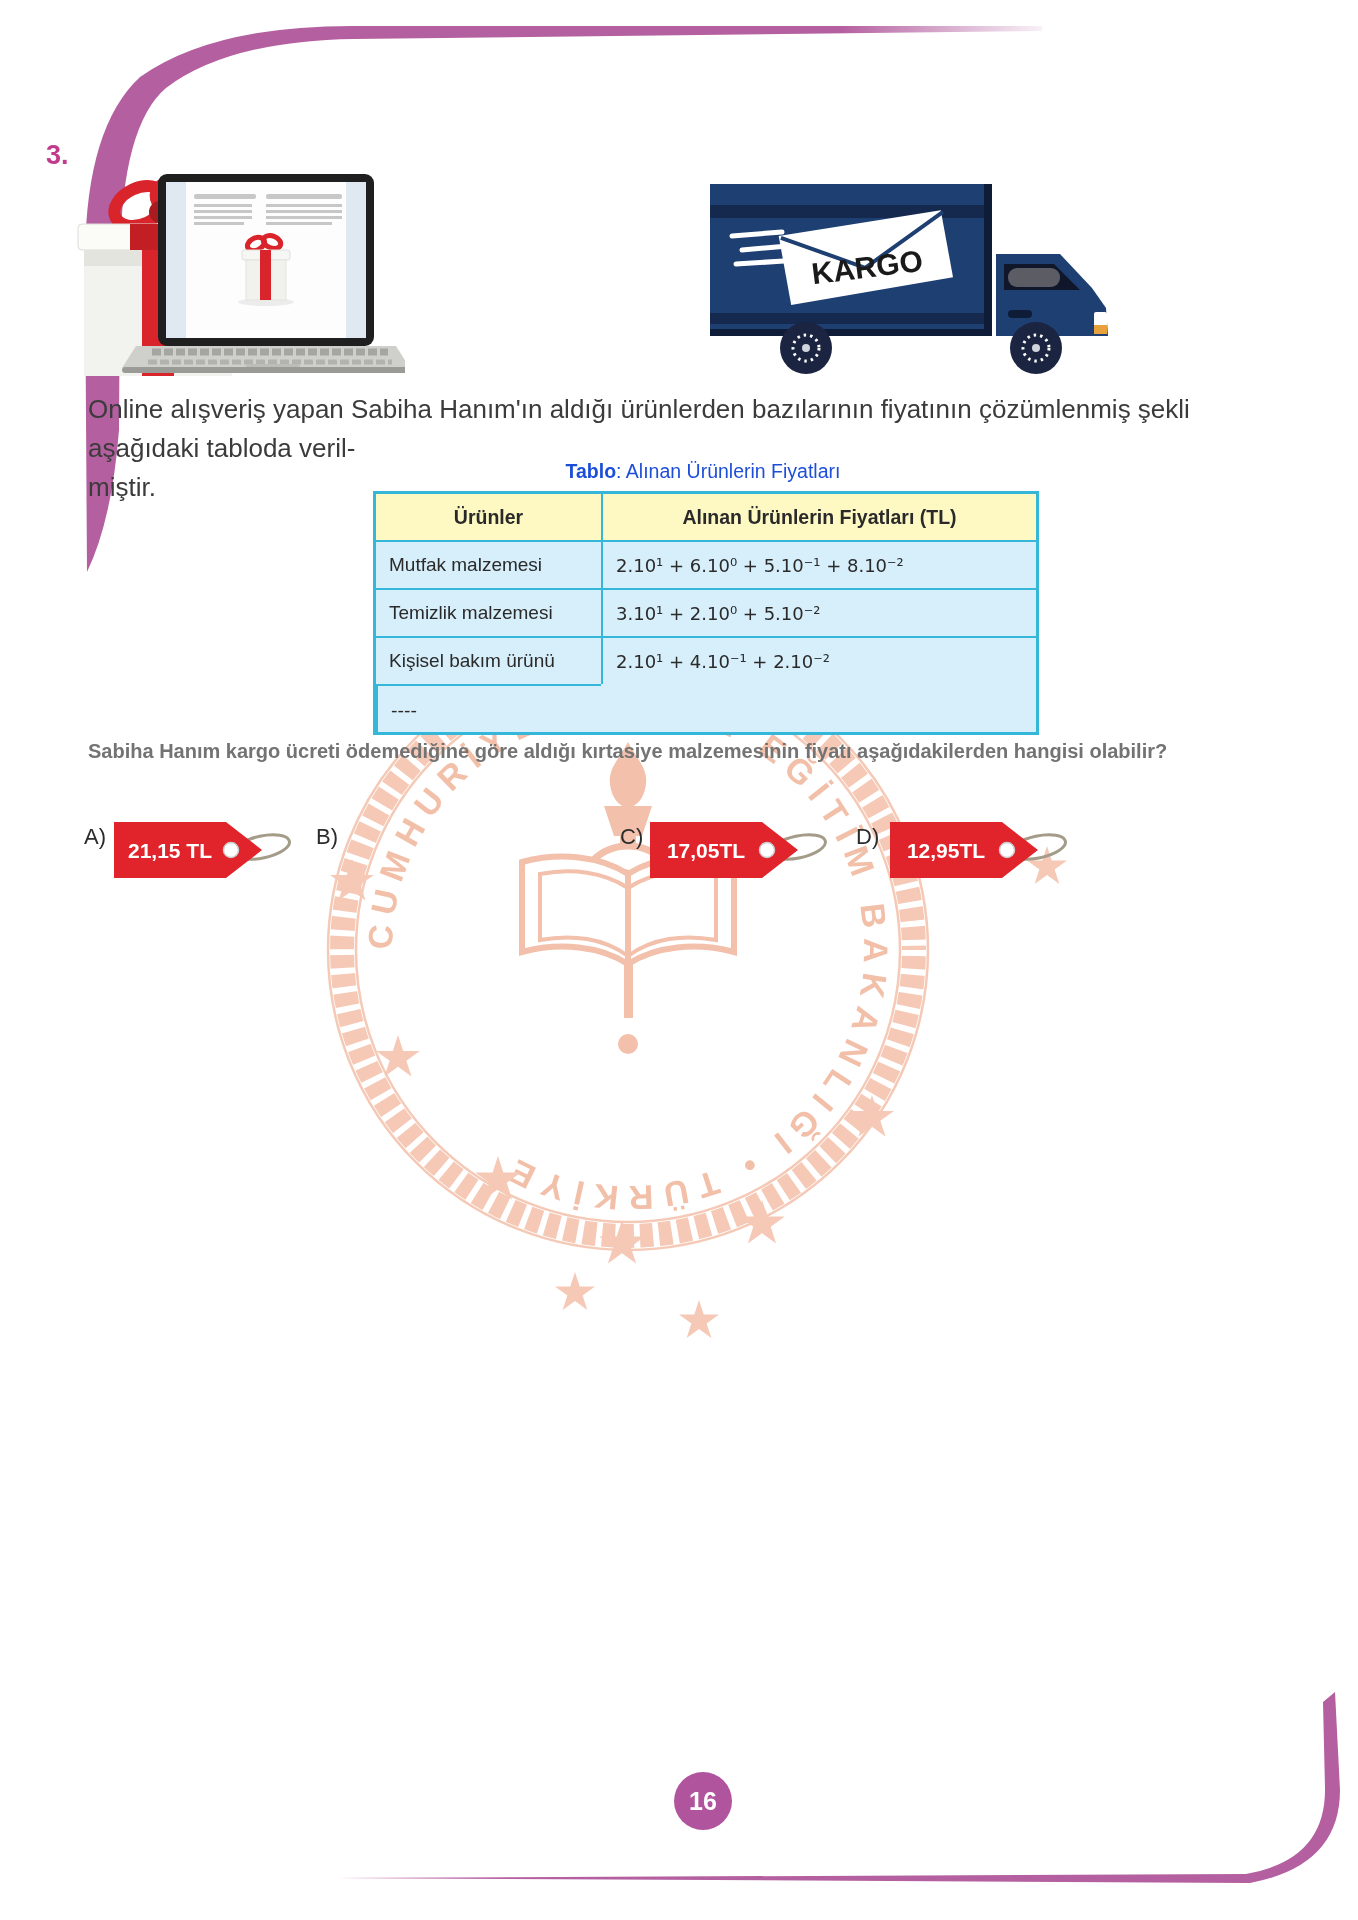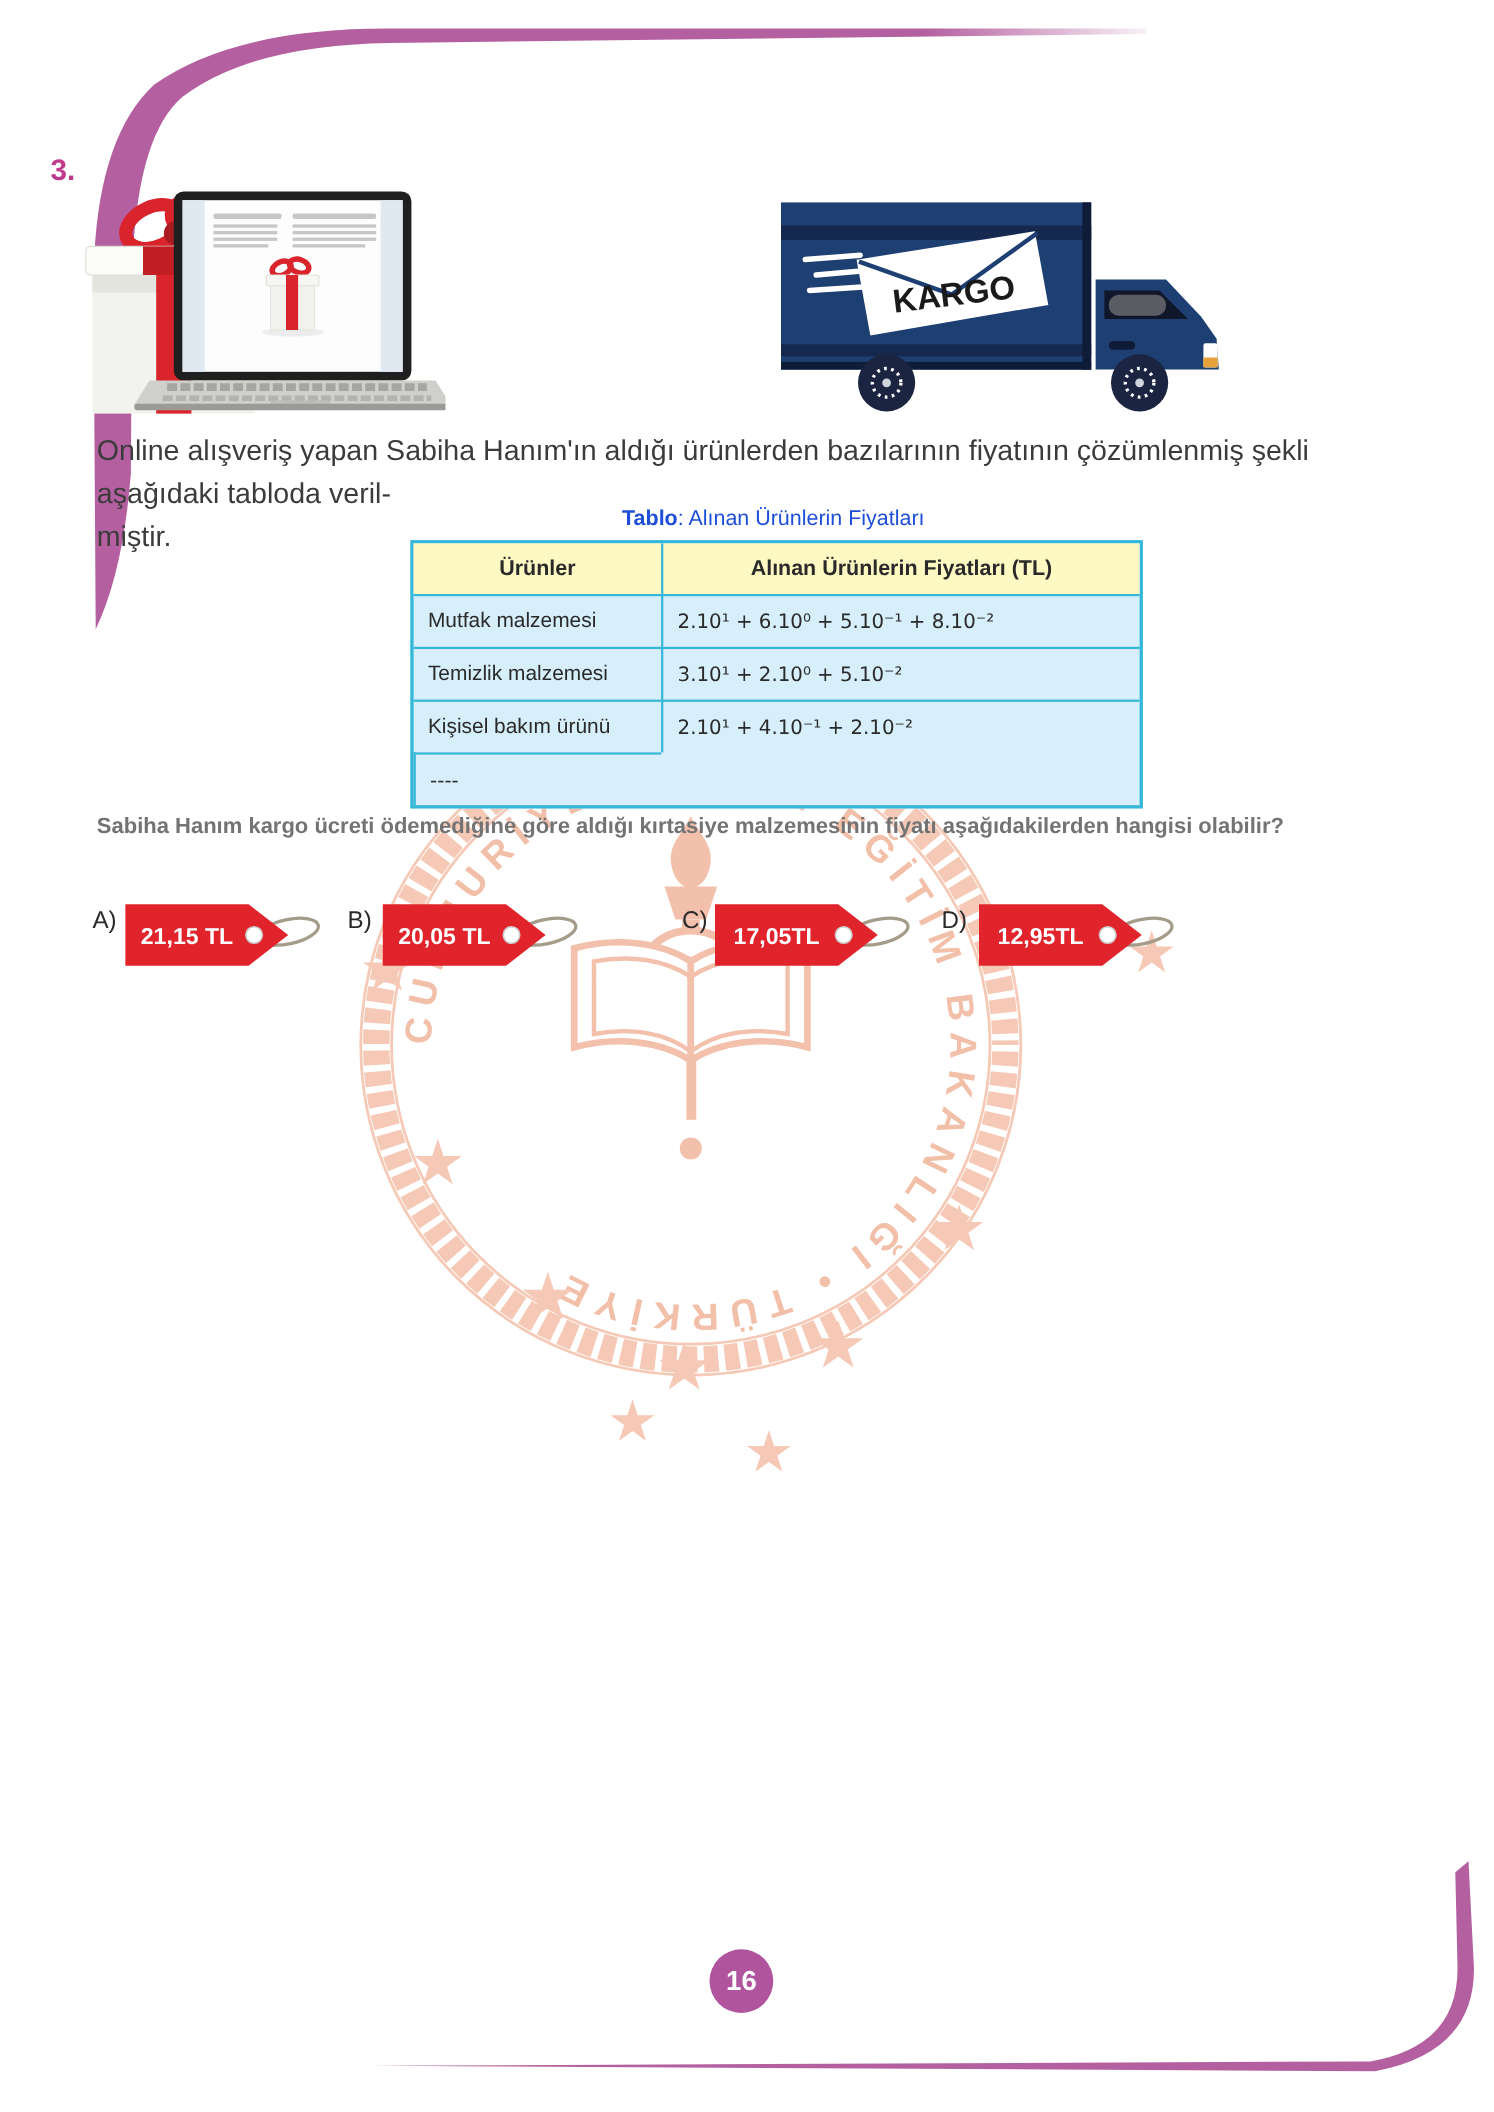--- a/index.html
+++ b/index.html
@@ -34,21 +34,21 @@
   .tbl .cell.hd.val{justify-content:center;font-family:"Liberation Sans",sans-serif;font-size:19.5px;}
 
   
   .question{left:88px;top:740px;width:1220px;font-size:20px;font-weight:bold;color:#737373;}
 
   
   .opt-letter{top:824px;font-size:22px;color:#2b2b2b;}
   .tagwrap{top:820px;width:186px;height:64px;}
 
   
-  .badge{left:645px;top:1772px;width:58px;height:58px;border-radius:50%;background:#b1549e;
+  .badge{left:674px;top:1772px;width:58px;height:58px;border-radius:50%;background:#b1549e;
          display:flex;align-items:center;justify-content:center;color:#fff;
          font-size:25px;font-weight:bold;}
 
   .z1{z-index:1}.z2{z-index:2}.z3{z-index:3}
 </style>
 </head>
 <body>
 
 <div class="page">
 
@@ -228,28 +228,20 @@
   <div class="abs z3 tagwrap" style="left:112px">
     <svg width="186" height="64" viewBox="0 0 186 64">
       <ellipse cx="150" cy="27" rx="28" ry="11" fill="none" stroke="#a49c89" stroke-width="3" transform="rotate(-12 150 27)"></ellipse>
       <polygon points="2,2 114,2 150,30 114,58 2,58" fill="#e1232b"></polygon>
       <circle cx="119" cy="30" r="7.5" fill="#ffffff" stroke="#cccccc" stroke-width="1.5"></circle>
       <text x="58" y="38" text-anchor="middle" font-family="Liberation Sans, sans-serif" font-size="21" font-weight="bold" fill="#ffffff">21,15 TL</text>
     </svg>
   </div>
 
   <div class="abs z3 opt-letter" style="left:316px">B)</div>
-  <div class="abs z3 tagwrap" style="left:346px">
-    <svg width="186" height="64" viewBox="0 0 186 64">
-      <ellipse cx="150" cy="27" rx="28" ry="11" fill="none" stroke="#a49c89" stroke-width="3" transform="rotate(-12 150 27)"></ellipse>
-      <polygon points="2,2 114,2 150,30 114,58 2,58" fill="#e1232b"></polygon>
-      <circle cx="119" cy="30" r="7.5" fill="#ffffff" stroke="#cccccc" stroke-width="1.5"></circle>
-      <text x="58" y="38" text-anchor="middle" font-family="Liberation Sans, sans-serif" font-size="21" font-weight="bold" fill="#ffffff">20,05 TL</text>
-    </svg>
-  </div>
 
   <div class="abs z3 opt-letter" style="left:620px">C)</div>
   <div class="abs z3 tagwrap" style="left:648px">
     <svg width="186" height="64" viewBox="0 0 186 64">
       <ellipse cx="150" cy="27" rx="28" ry="11" fill="none" stroke="#a49c89" stroke-width="3" transform="rotate(-12 150 27)"></ellipse>
       <polygon points="2,2 114,2 150,30 114,58 2,58" fill="#e1232b"></polygon>
       <circle cx="119" cy="30" r="7.5" fill="#ffffff" stroke="#cccccc" stroke-width="1.5"></circle>
       <text x="58" y="38" text-anchor="middle" font-family="Liberation Sans, sans-serif" font-size="21" font-weight="bold" fill="#ffffff">17,05TL</text>
     </svg>
   </div>

